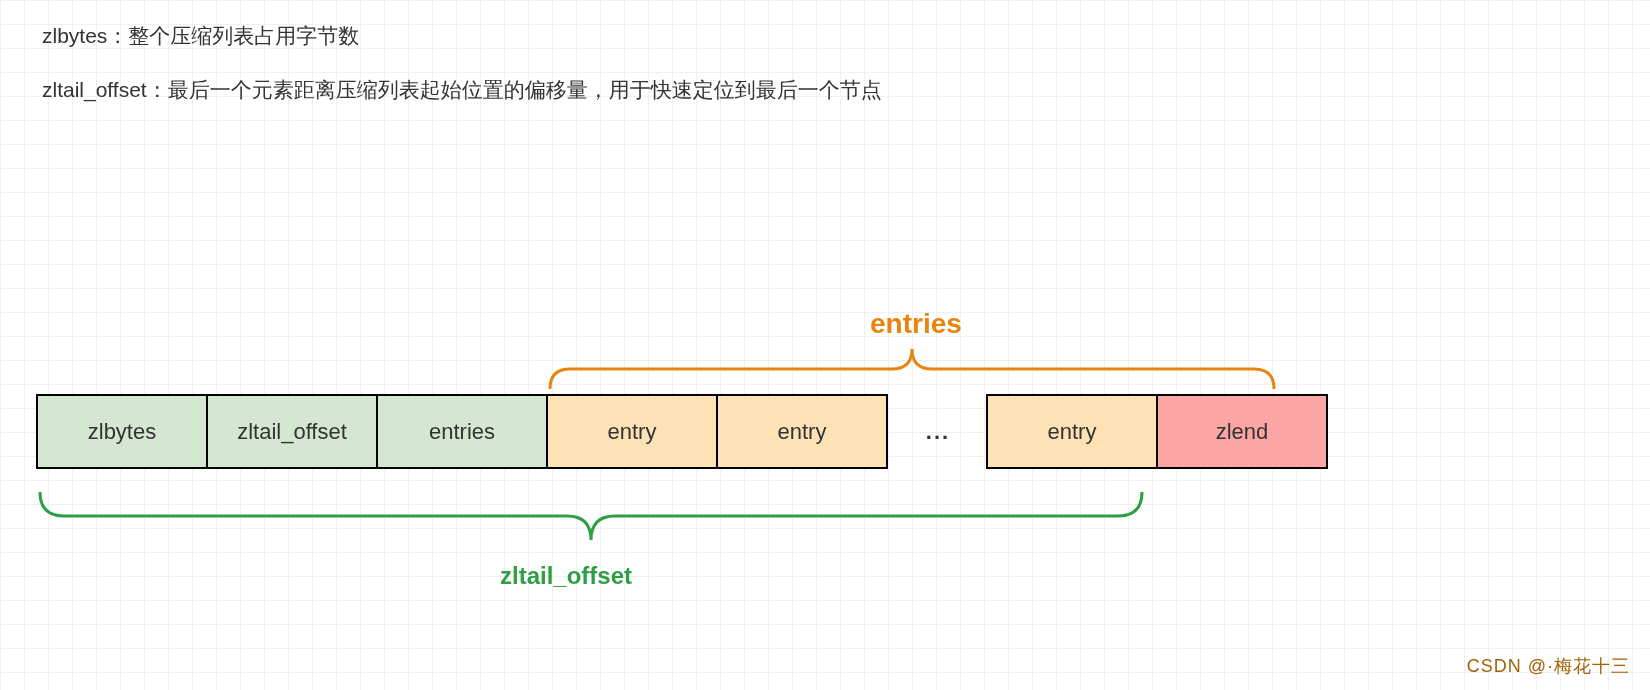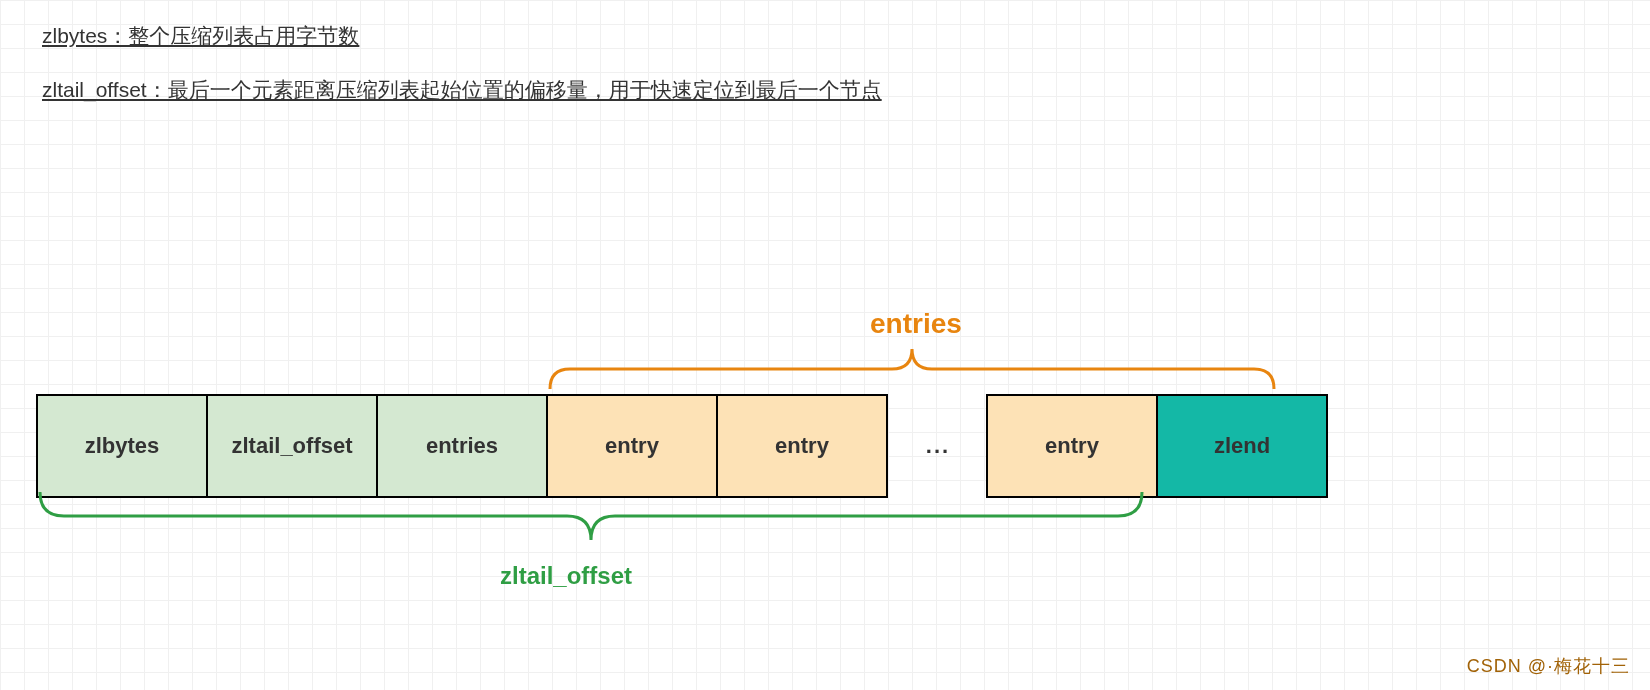--- a/index.html
+++ b/index.html
@@ -13,44 +13,43 @@
     background-size: 24px 24px;
     position: relative;
     color: #333333;
   }
   .definitions {
     position: absolute;
     left: 42px;
     top: 20px;
     font-size: 21px;
     line-height: 1.5;
-    text-decoration: underline;
   }
   .definitions p { margin-bottom: 22px; font-weight: 400; }
   .diagram {
     position: absolute;
     left: 36px;
     top: 394px;
     display: flex;
     align-items: center;
   }
   .cell {
-    height: 104px;
+    height: 75px;
     border: 2px solid #000000;
     display: flex;
     align-items: center;
     justify-content: center;
     font-size: 22px;
-    font-weight: 700;
+    font-weight: 400;
     margin-left: -2px;
   }
   .cell:first-child { margin-left: 0; }
   .green  { background-color: #d4e8d1; width: 172px; }
   .orange { background-color: #fde2b6; width: 172px; }
-  .purple { background-color: #14b8a6; width: 172px; }
+  .purple { background-color: #fca5a5; width: 172px; }
   .gap {
     width: 100px;
     display: flex;
     align-items: center;
     justify-content: center;
     font-size: 22px;
     font-weight: 600;
     color: #333333;
     letter-spacing: 2px;
   }

